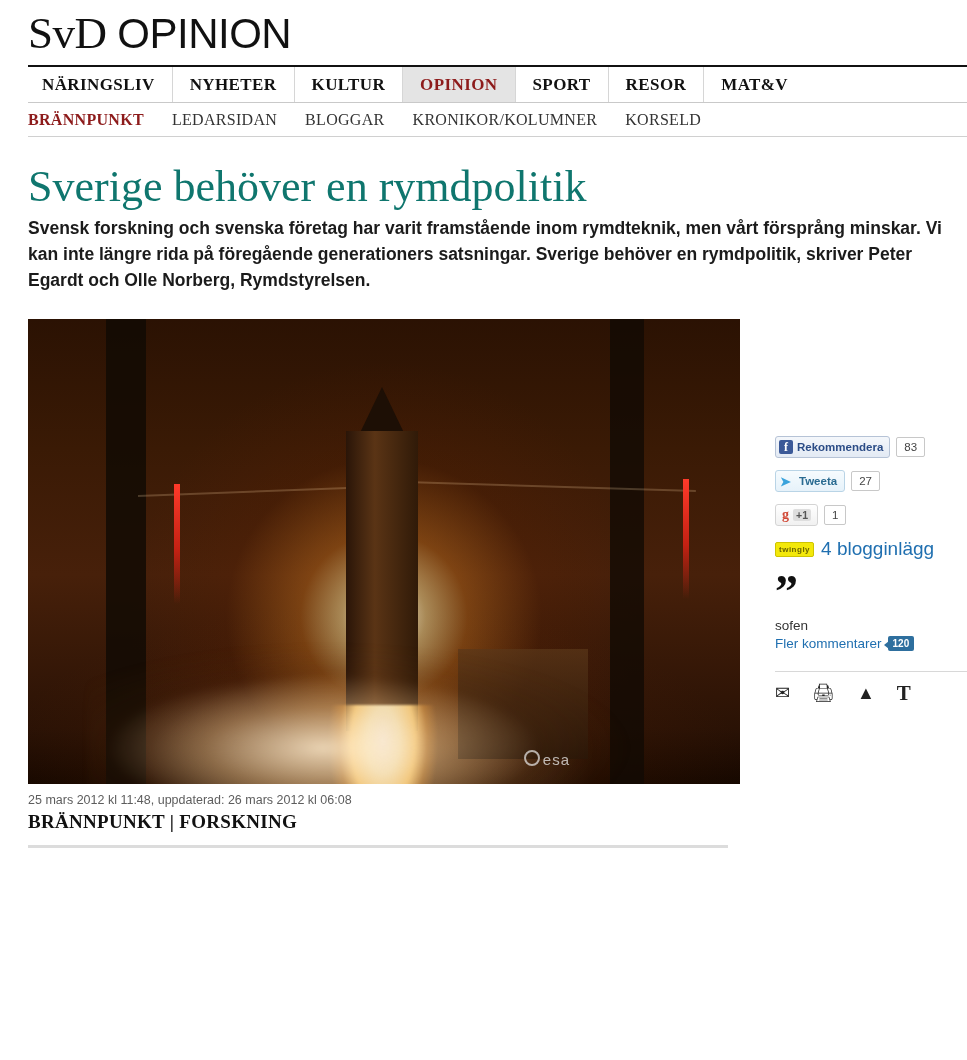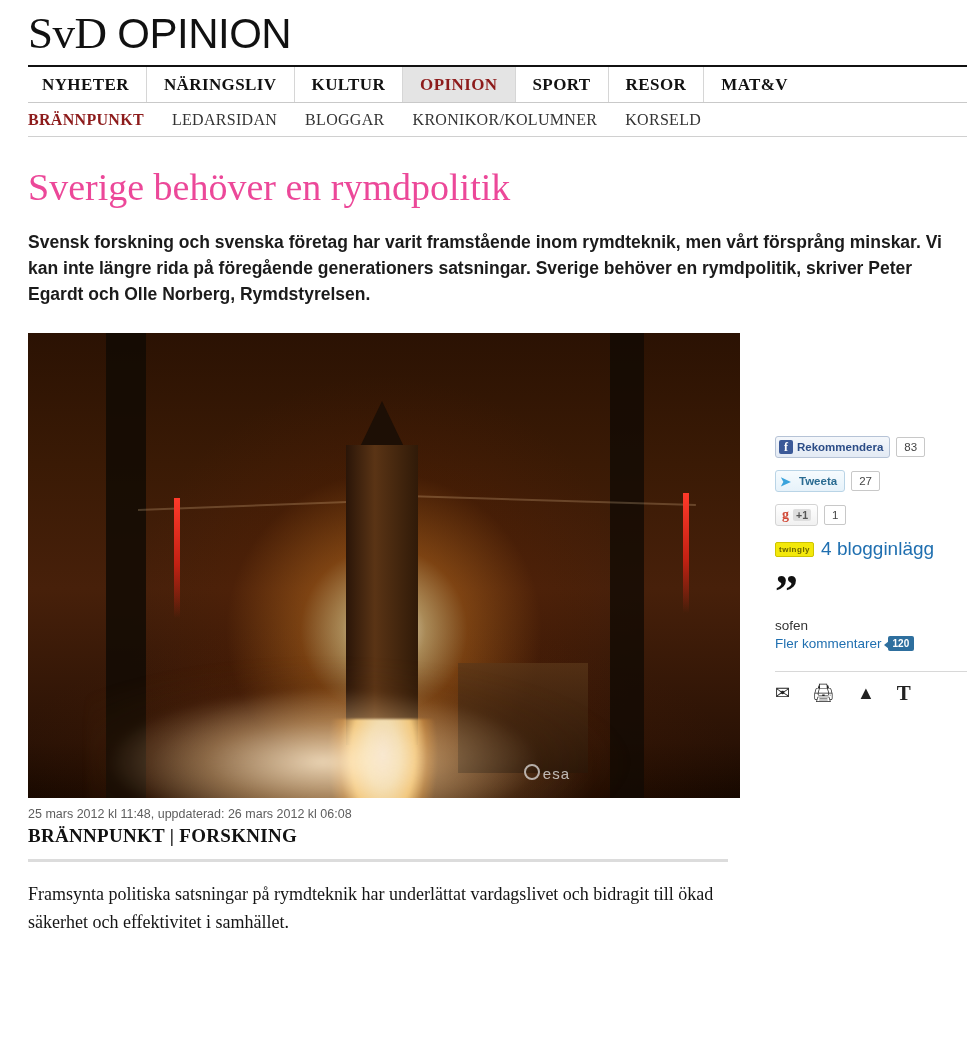--- a/index.html
+++ b/index.html
@@ -97,24 +97,24 @@
 
   
   .content {
     margin-left: 28px;
     margin-top: 26px;
     width: 700px;
   }
   h1.headline {
     font-family: "Liberation Serif", serif;
     font-weight: 400;
-    font-size: 38px;
+    font-size: 44px;
     line-height: 48px;
-    margin: 0 0 18px 0;
-    color: #ec4899;
+    margin: 0 0 4px 0;
+    color: #0f766e;
   }
   p.standfirst {
     font-family: "Liberation Sans", sans-serif;
     font-weight: 700;
     font-size: 17.5px;
     line-height: 26px;
     margin: 0;
     color: #1b1b1b;
     width: 935px;
   }
@@ -440,22 +440,22 @@
 
 <div class="page">
 
   <div class="masthead">
     <div class="logo">
       <span class="svd">SvD</span><span> </span><span class="sec">OPINION</span>
     </div>
   </div>
 
   <div class="nav-primary">
+    <a class="item">NÄRINGSLIV</a>
     <a class="item">NYHETER</a>
-    <a class="item">NÄRINGSLIV</a>
     <a class="item">KULTUR</a>
     <a class="item active">OPINION</a>
     <a class="item">SPORT</a>
     <a class="item">RESOR</a>
     <a class="item">MAT&amp;V</a>
   </div>
 
   <div class="nav-secondary">
     <a class="item active">BRÄNNPUNKT</a>
     <a class="item">LEDARSIDAN</a>
@@ -486,21 +486,20 @@
       </div>
     </div>
 
     <div class="timestamp">25 mars 2012 kl 11:48, uppdaterad: 26 mars 2012 kl 06:08</div>
     <div class="kicker">
       <span>BRÄNNPUNKT</span>
       <span class="sep">|</span>
       <span>FORSKNING</span>
     </div>
     <div class="rule"></div>
-    <div class="body-text">Framsynta politiska satsningar på rymdteknik har underlättat vardagslivet och bidragit till ökad säkerhet och effektivitet i samhället.</div>
   </div>
 
   <div class="rail">
 
     <div class="social-row">
       <div class="fb-btn">
         <span class="fb-icon">f</span>
         <span>Rekommendera</span>
       </div>
       <div class="count-bubble">83</div>

